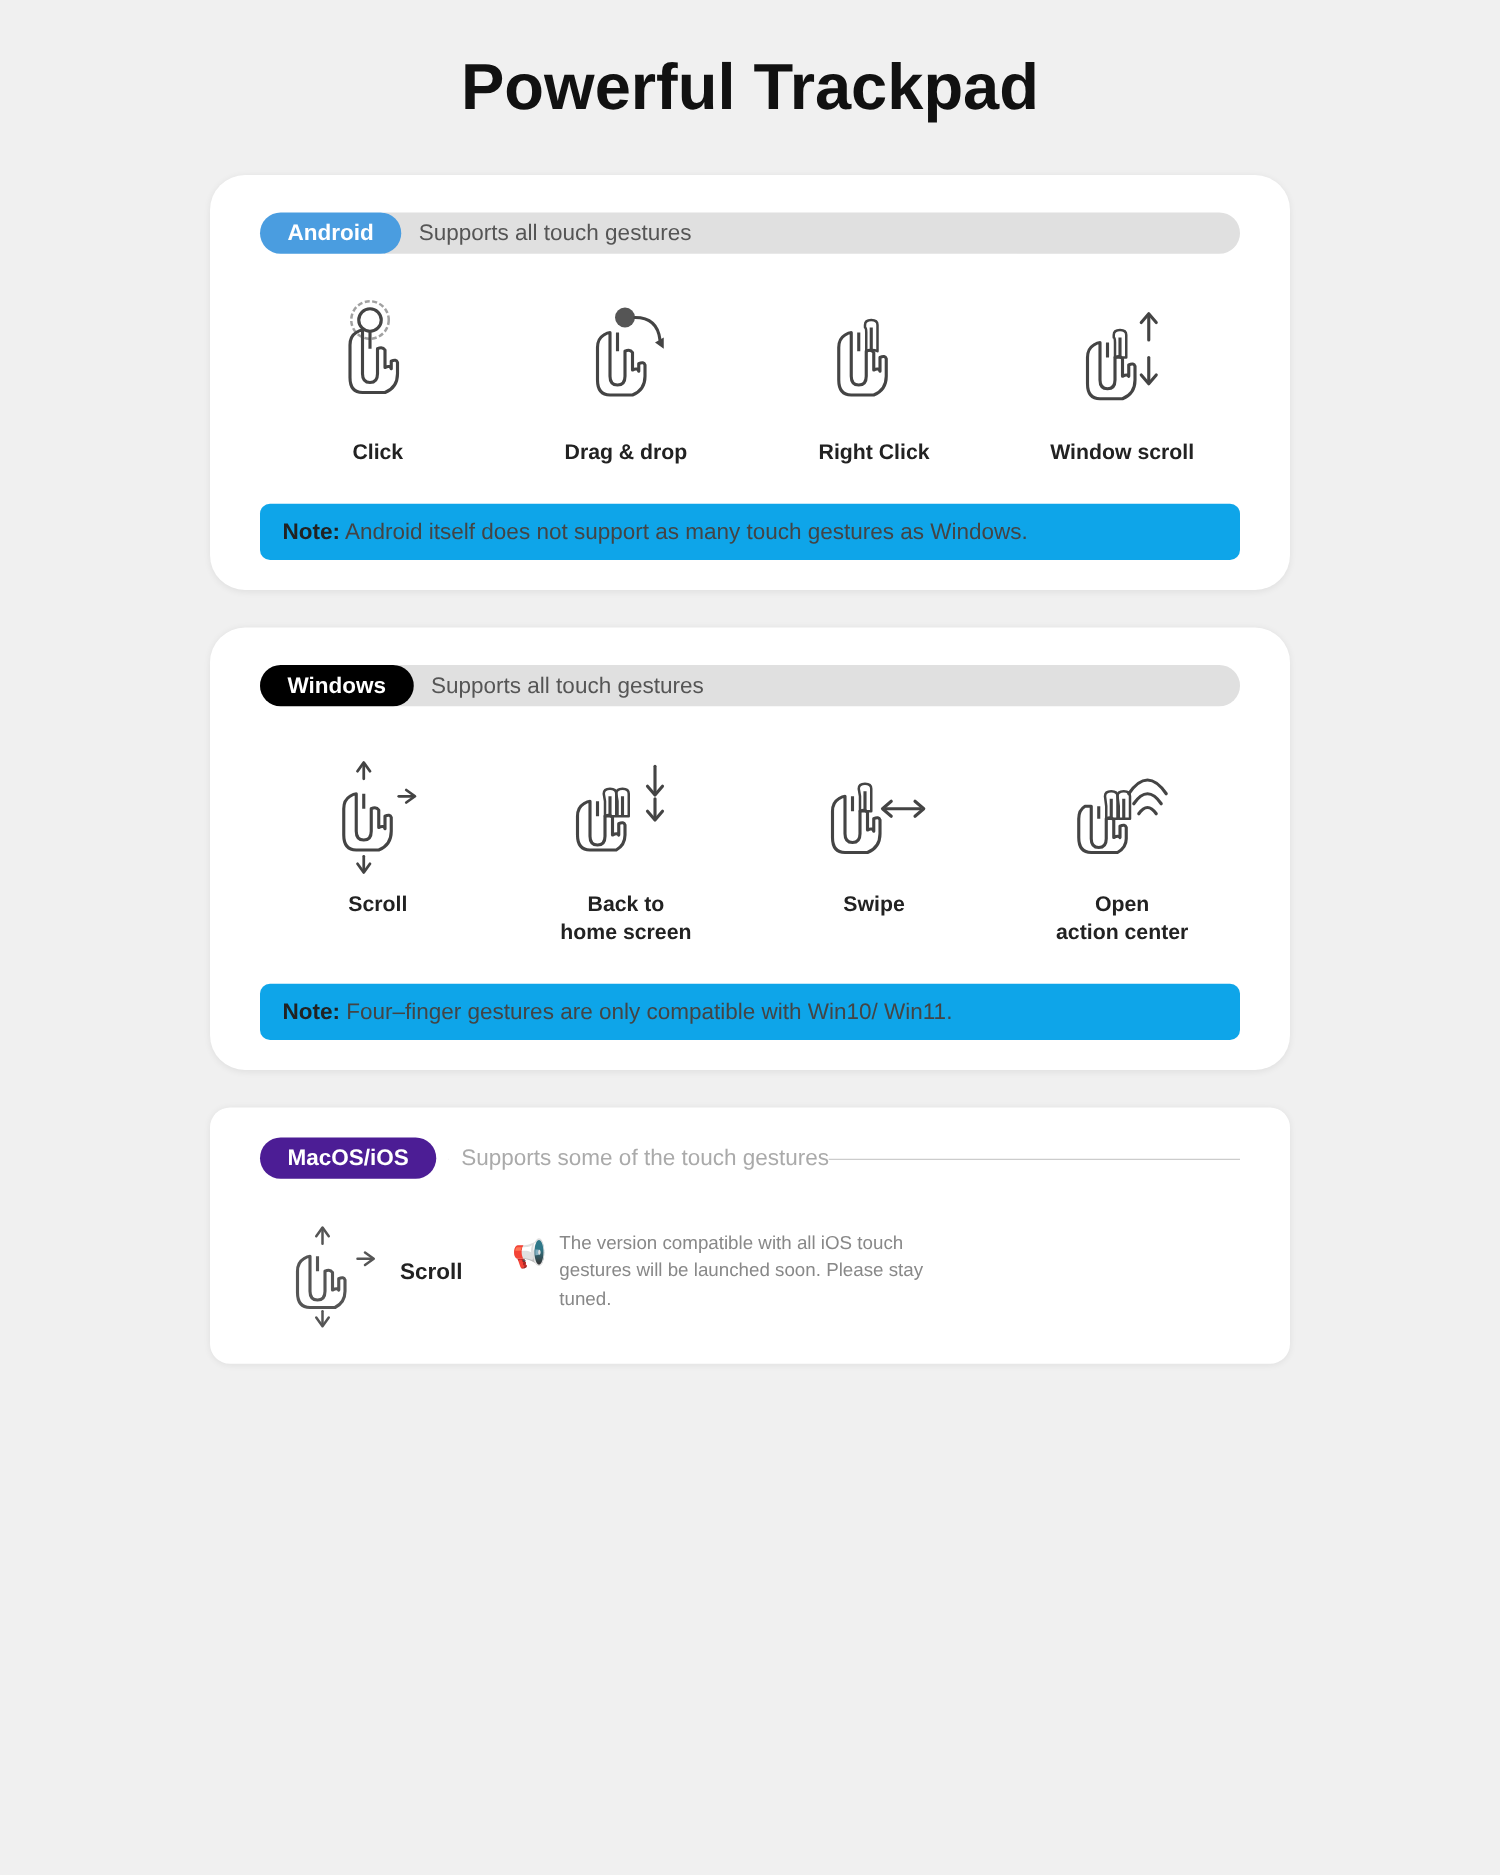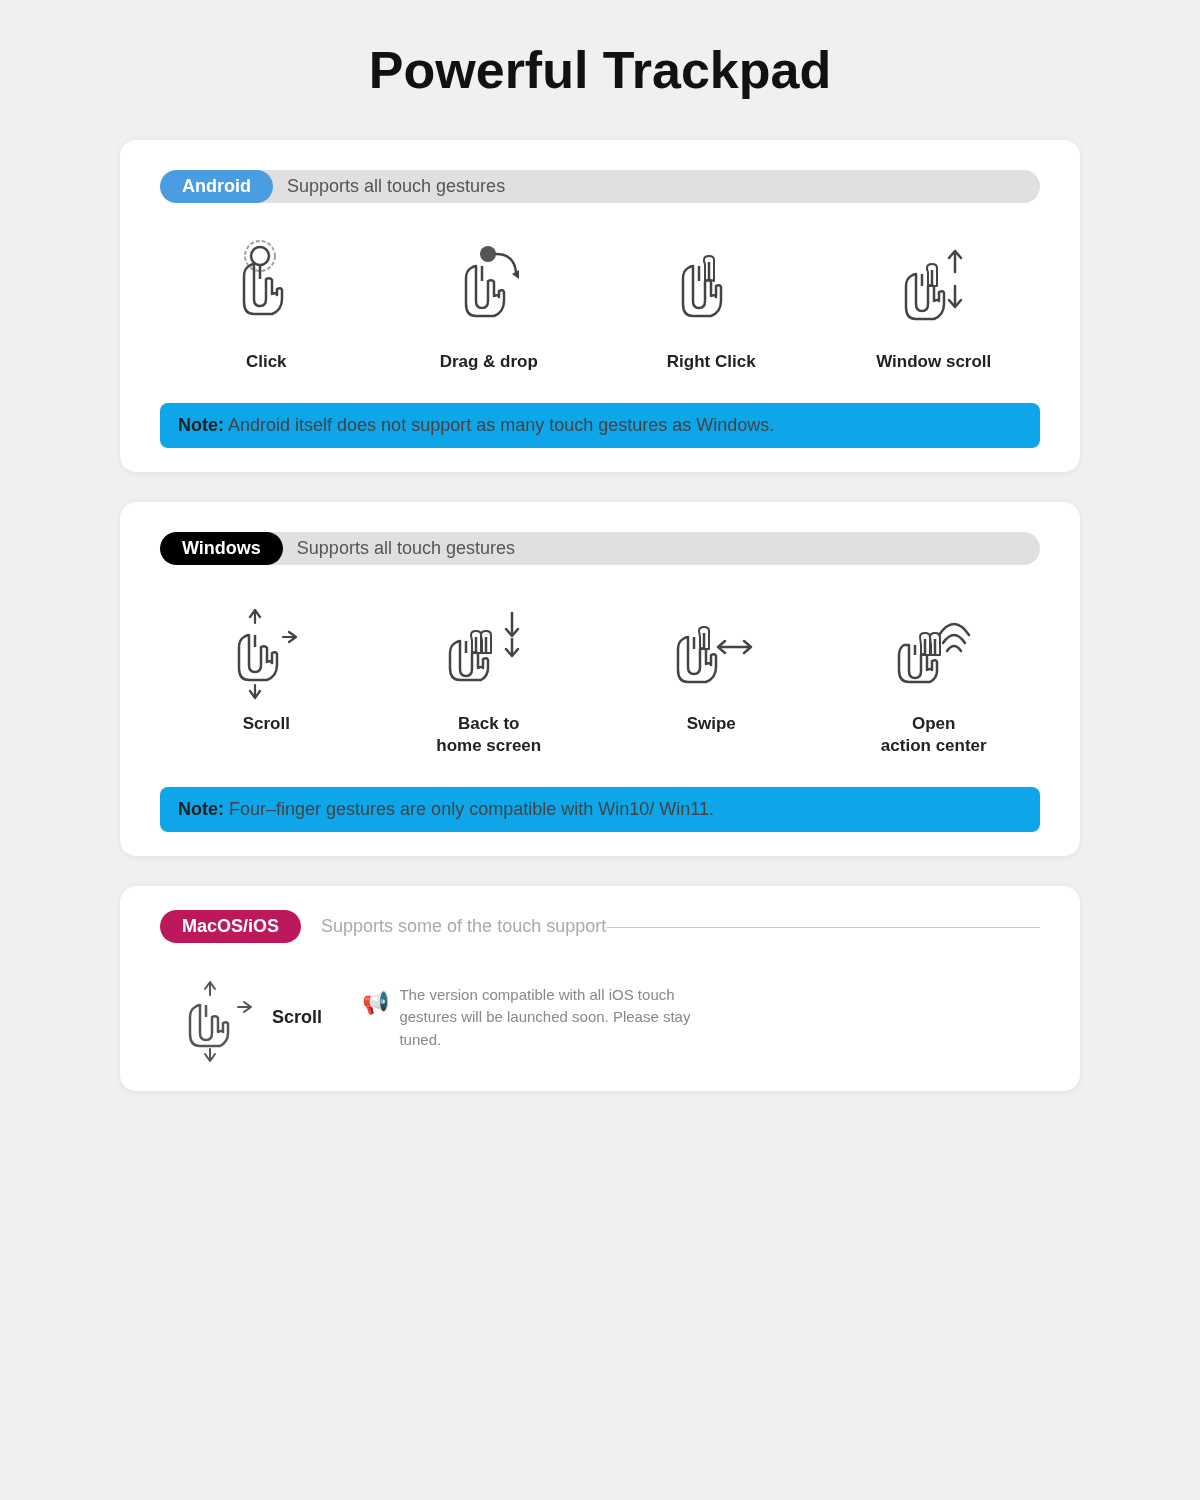--- a/index.html
+++ b/index.html
@@ -6,36 +6,36 @@
     body {
       background: #f0f0f0;
       font-family: -apple-system, BlinkMacSystemFont, 'Segoe UI', sans-serif;
       display: flex;
       justify-content: center;
       align-items: flex-start;
       min-height: 1500px;
       padding: 40px 20px;
     }
     .page-container {
-      width: 960px;
+      width: 864px;
       display: flex;
       flex-direction: column;
       align-items: center;
       gap: 30px;
     }
     .main-title {
       font-size: 52px;
       font-weight: 700;
       color: #111;
       margin-bottom: 10px;
       text-align: center;
     }
     .section-card {
       background: #fff;
-      border-radius: 16px;
+      border-radius: 28px;
       padding: 30px 40px 24px 40px;
       width: 100%;
       box-shadow: 0 1px 6px rgba(0,0,0,0.07);
     }
     .section-header {
       display: flex;
       align-items: center;
       gap: 0;
       margin-bottom: 28px;
     }
@@ -44,21 +44,21 @@
       border-radius: 20px;
       padding: 6px 22px;
       font-size: 18px;
       font-weight: 700;
       color: #fff;
       white-space: nowrap;
       z-index: 1;
     }
     .badge-android { background: #4a9de0; }
     .badge-windows { background: #000000; }
-    .badge-macos { background: #be185d; }
+    .badge-macos { background: #4c1d95; }
     .section-subtitle-bar {
       flex: 1;
       background: #e0e0e0;
       border-radius: 0 20px 20px 0;
       margin-left: -14px;
       padding: 6px 20px 6px 28px;
       font-size: 18px;
       color: #555;
       font-weight: 400;
     }
@@ -343,21 +343,21 @@
     </div>
   </div>
 
   <div class="macos-section-card">
     <div class="macos-header">
       <div class="macos-line"></div>
       <div class="macos-badge-wrap">
         <span class="section-badge badge-macos">MacOS/iOS</span>
       </div>
       <div class="macos-subtitle-wrap">
-        <span style="font-size:18px;color:#aaa;">Supports some of the touch support</span>
+        <span style="font-size:18px;color:#aaa;">Supports some of the touch gestures</span>
       </div>
     </div>
     <div class="macos-body">
       <div class="macos-scroll-item">
         <div class="gesture-icon" style="width:80px;height:80px;">
           <svg width="80" height="80" viewBox="0 0 80 80">
             <path d="M20 28 Q20 48 20 56 Q20 63 26 63 Q32 63 32 56 L32 40 Q36 38 38 41 L38 55 Q42 53 43 55 L43 46 Q47 44 48 47 L48 56 Q48 65 40 69 L20 69 Q10 69 10 57 L10 40 Q10 33 15 30 Q18 28 20 28 Z" fill="none" stroke="#555" stroke-width="2.5" stroke-linejoin="round"></path>
             <line x1="26" y1="28" x2="26" y2="40" stroke="#555" stroke-width="2.5"></line>
 
             <line x1="30" y1="6" x2="30" y2="18" stroke="#555" stroke-width="2" stroke-linecap="round"></line>

